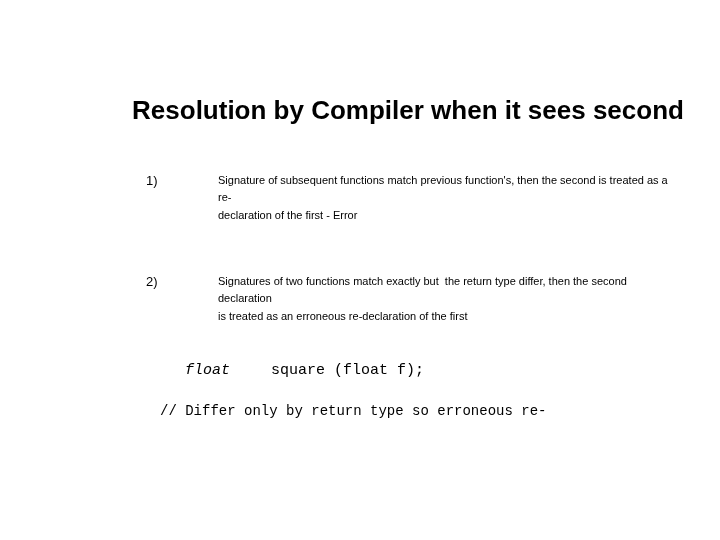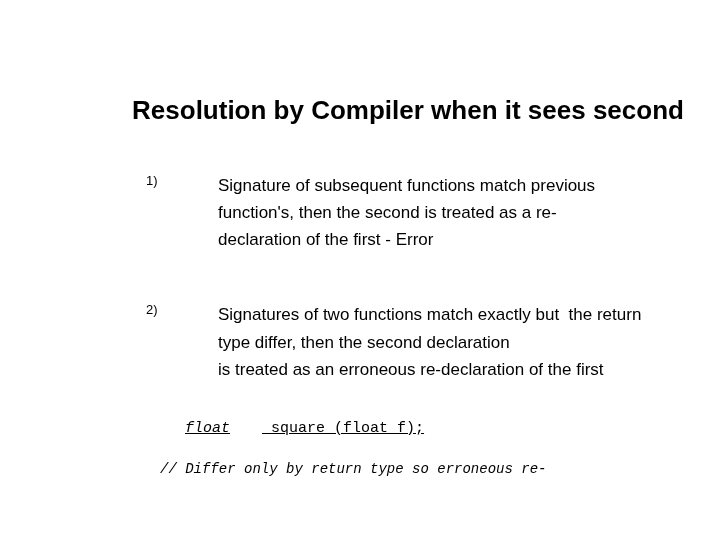--- a/index.html
+++ b/index.html
@@ -46,54 +46,52 @@
       align-items: flex-start;
     }
 
     .list-number {
       min-width: 40px;
       font-size: 13px;
       padding-top: 1px;
     }
 
     .list-text {
-      font-size: 17px;
+      font-size: 11px;
       line-height: 1.6;
       flex: 1;
     }
 
     .for-example {
       margin-left: 40px;
       margin-bottom: 8px;
       font-size: 13px;
       font-style: italic;
     }
 
     .code-block {
       margin-left: 55px;
       margin-bottom: 6px;
       font-family: 'Courier New', Courier, monospace;
       font-size: 15px;
       line-height: 1.8;
       color: #000000;
-      text-decoration: underline;
     }
 
     .code-block .kw-italic {
       font-style: italic;
     }
 
     .comment-block {
       margin-left: 30px;
       margin-top: 8px;
       font-family: 'Courier New', Courier, monospace;
       font-size: 14px;
       line-height: 1.7;
       color: #000000;
-      font-style: italic;
     }
 
     .page-number {
       position: absolute;
       bottom: 18px;
       right: 50px;
       font-size: 14px;
       font-family: Arial, Helvetica, sans-serif;
       color: #ef4444;
       text-align: center;

